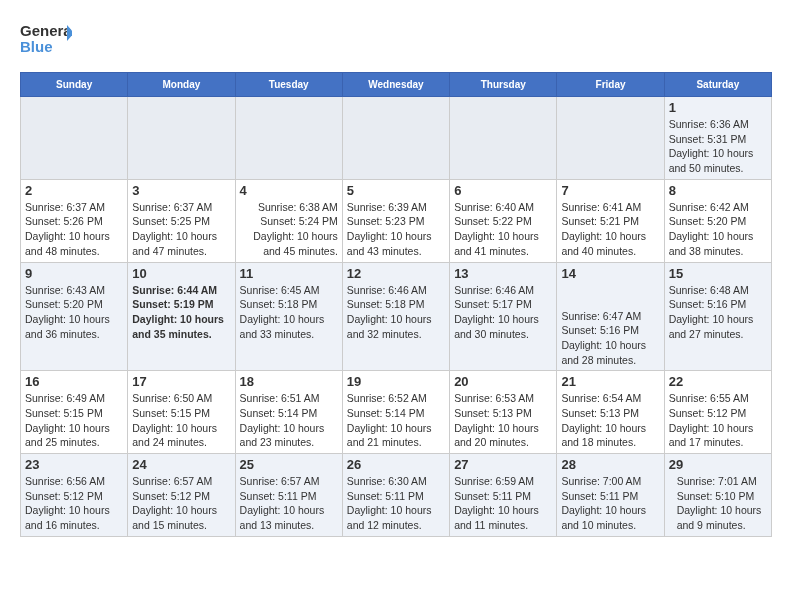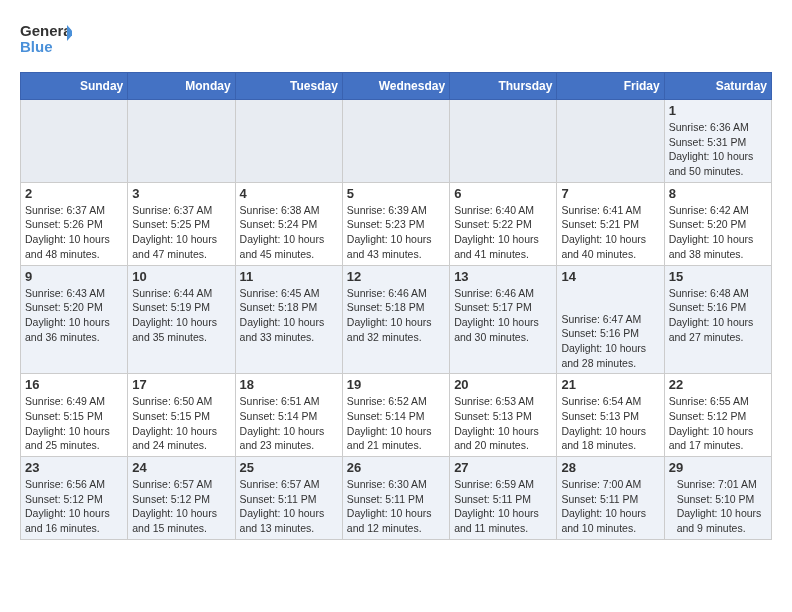--- a/index.html
+++ b/index.html
@@ -34,24 +34,24 @@
       color: #555;
     }
     .calendar {
       width: 100%;
       border-collapse: collapse;
       border: 1px solid #ccc;
     }
     .calendar th {
       background-color: #4472c4;
       color: #fff;
-      font-size: 12px;
+      font-size: 10px;
       font-weight: bold;
       padding: 6px 4px;
-      text-align: right;
+      text-align: center;
       border: 1px solid #3a62b0;
     }
     .calendar td {
       vertical-align: top;
       border: 1px solid #ccc;
       padding: 3px 4px;
       width: 107px;
       min-height: 80px;
       font-size: 10.5px;
       color: #333;
@@ -128,21 +128,21 @@
 Daylight: 10 hours and 48 minutes.</div>
         </td>
         <td>
           <span class="day-number">3</span>
           <div class="day-info" style="white-space: pre-line;">Sunrise: 6:37 AM
 Sunset: 5:25 PM
 Daylight: 10 hours and 47 minutes.</div>
         </td>
         <td>
           <span class="day-number">4</span>
-          <div class="day-info" style="white-space: pre-line;">Sunrise: 6:38 AM
+          <div class="day-info" style="white-space: pre-line; text-align: right;">Sunrise: 6:38 AM
 Sunset: 5:24 PM
 Daylight: 10 hours and 45 minutes.</div>
         </td>
         <td>
           <span class="day-number">5</span>
           <div class="day-info" style="white-space: pre-line;">Sunrise: 6:39 AM
 Sunset: 5:23 PM
 Daylight: 10 hours and 43 minutes.</div>
         </td>
         <td>
@@ -166,21 +166,21 @@
       </tr>
       <tr class="row-alt">
         <td>
           <span class="day-number">9</span>
           <div class="day-info" style="white-space: pre-line;">Sunrise: 6:43 AM
 Sunset: 5:20 PM
 Daylight: 10 hours and 36 minutes.</div>
         </td>
         <td>
           <span class="day-number">10</span>
-          <div class="day-info" style="white-space: pre-line;">Sunrise: 6:44 AM
+          <div class="day-info" style="white-space: pre-line; font-weight: bold;">Sunrise: 6:44 AM
 Sunset: 5:19 PM
 Daylight: 10 hours and 35 minutes.</div>
         </td>
         <td>
           <span class="day-number">11</span>
           <div class="day-info" style="white-space: pre-line;">Sunrise: 6:45 AM
 Sunset: 5:18 PM
 Daylight: 10 hours and 33 minutes.</div>
         </td>
         <td>

